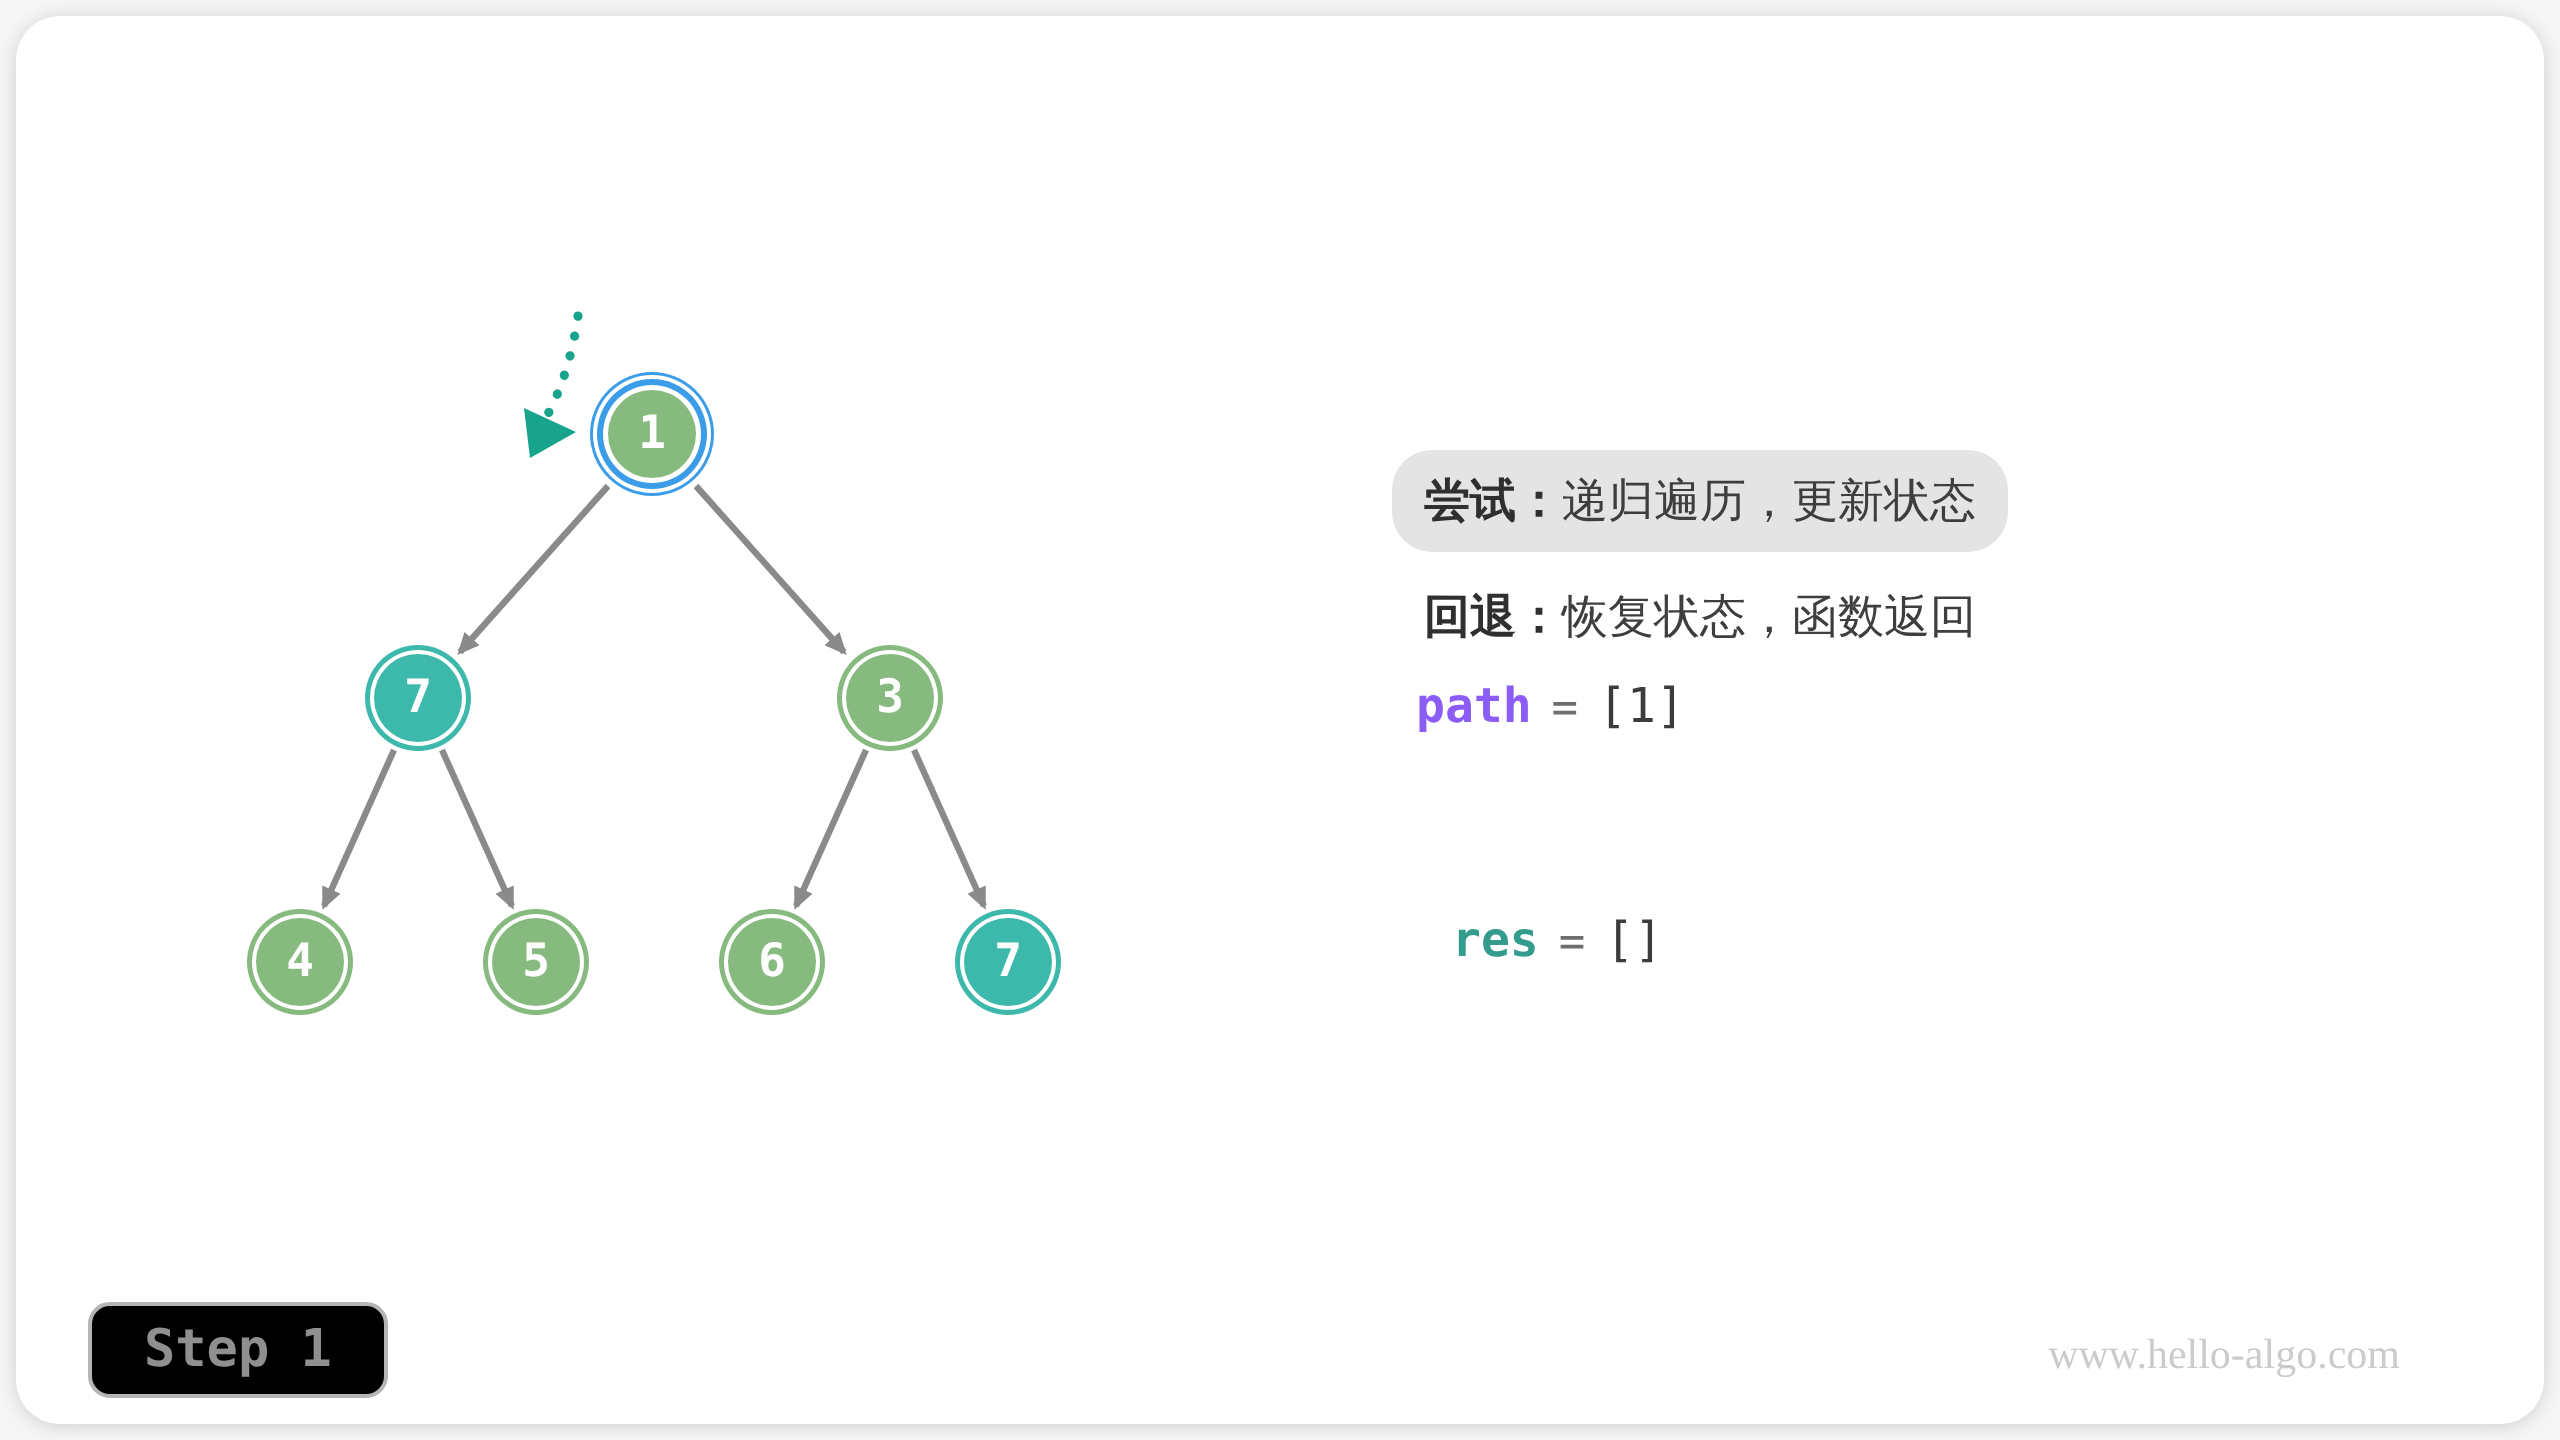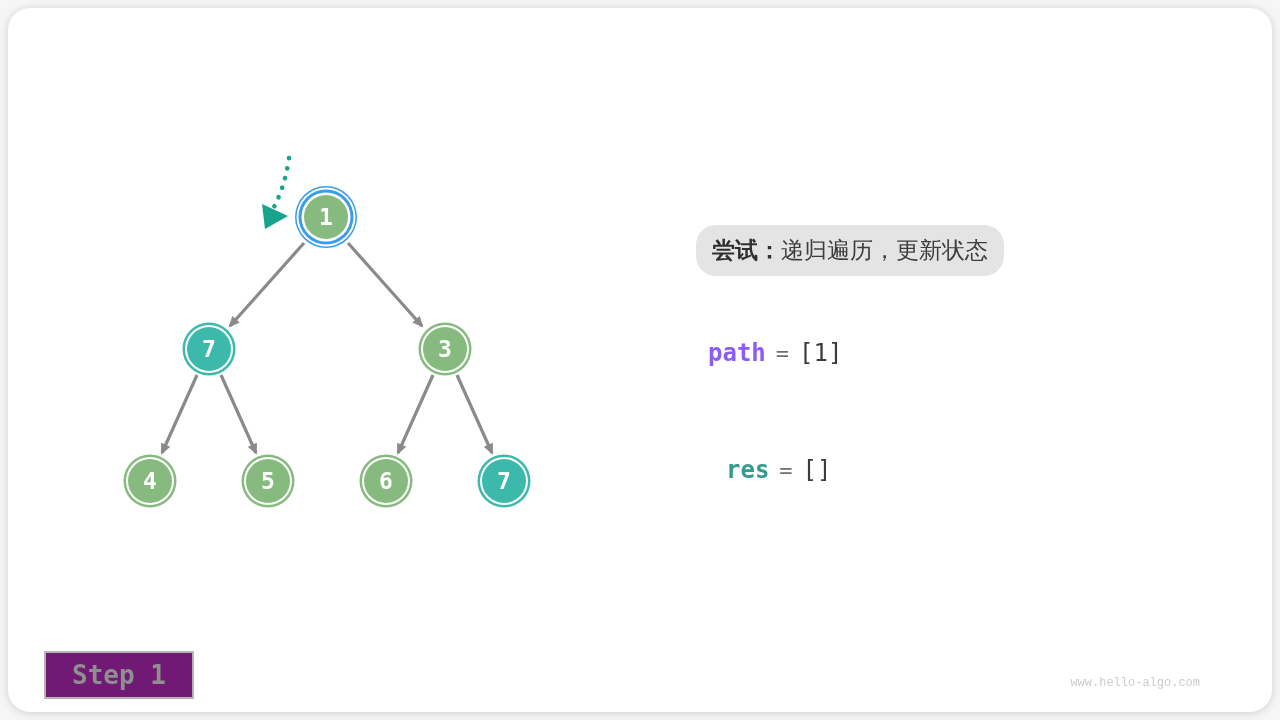--- a/index.html
+++ b/index.html
@@ -74,33 +74,33 @@
   }
   .line-path { top: 331px; }
   .line-res  { top: 448px; }
   .var-path { font-weight: bold; color: #8b5cf6; }
   .var-res  { font-weight: bold; color: #339C8D; margin-left: 18px; }
   .eq { color: #6E6E6E; font-size: 22px; padding: 0 10px; }
   
   .step-badge {
     position: absolute; left: 36px; top: 643px;
     border: 2px solid #B5B5B5;
-    border-radius: 1px;
+    border-radius: 11px;
     padding: 7px 26px;
     font-family: "DejaVu Sans Mono", monospace;
     font-weight: bold;
     font-size: 26px;
     color: #8F8F8F;
-    background: #701a75;
+    background: #000000;
   }
   
   .watermark {
     position: absolute; right: 72px; bottom: 22px;
-    font-family: Liberation Mono, monospace;
-    font-size: 12px;
+    font-family: Liberation Serif, serif;
+    font-size: 21px;
     color: #CBCBCB;
   }
 </style>
 </head>
 <body>
 
 <div class="card">
 
   <div class="tree">
     <svg width="640" height="620" viewBox="0 0 640 620">
@@ -129,20 +129,23 @@
     <div class="node green n-4">4</div>
     <div class="node green n-5">5</div>
     <div class="node green n-6">6</div>
     <div class="node teal n-7r">7</div>
   </div>
 
   <div class="legend-try">
     <span class="bold-label">尝试：</span><span>递归遍历，更新状态</span>
   </div>
 
+  <div class="legend-back">
+    <span class="bold-label">回退：</span><span>恢复状态，函数返回</span>
+  </div>
 
   <div class="code-line line-path">
     <span class="var-path">path</span><span class="eq">=</span><span>[1]</span>
   </div>
 
   <div class="code-line line-res">
     <span class="var-res">res</span><span class="eq">=</span><span>[]</span>
   </div>
 
   <div class="step-badge">Step 1</div>

